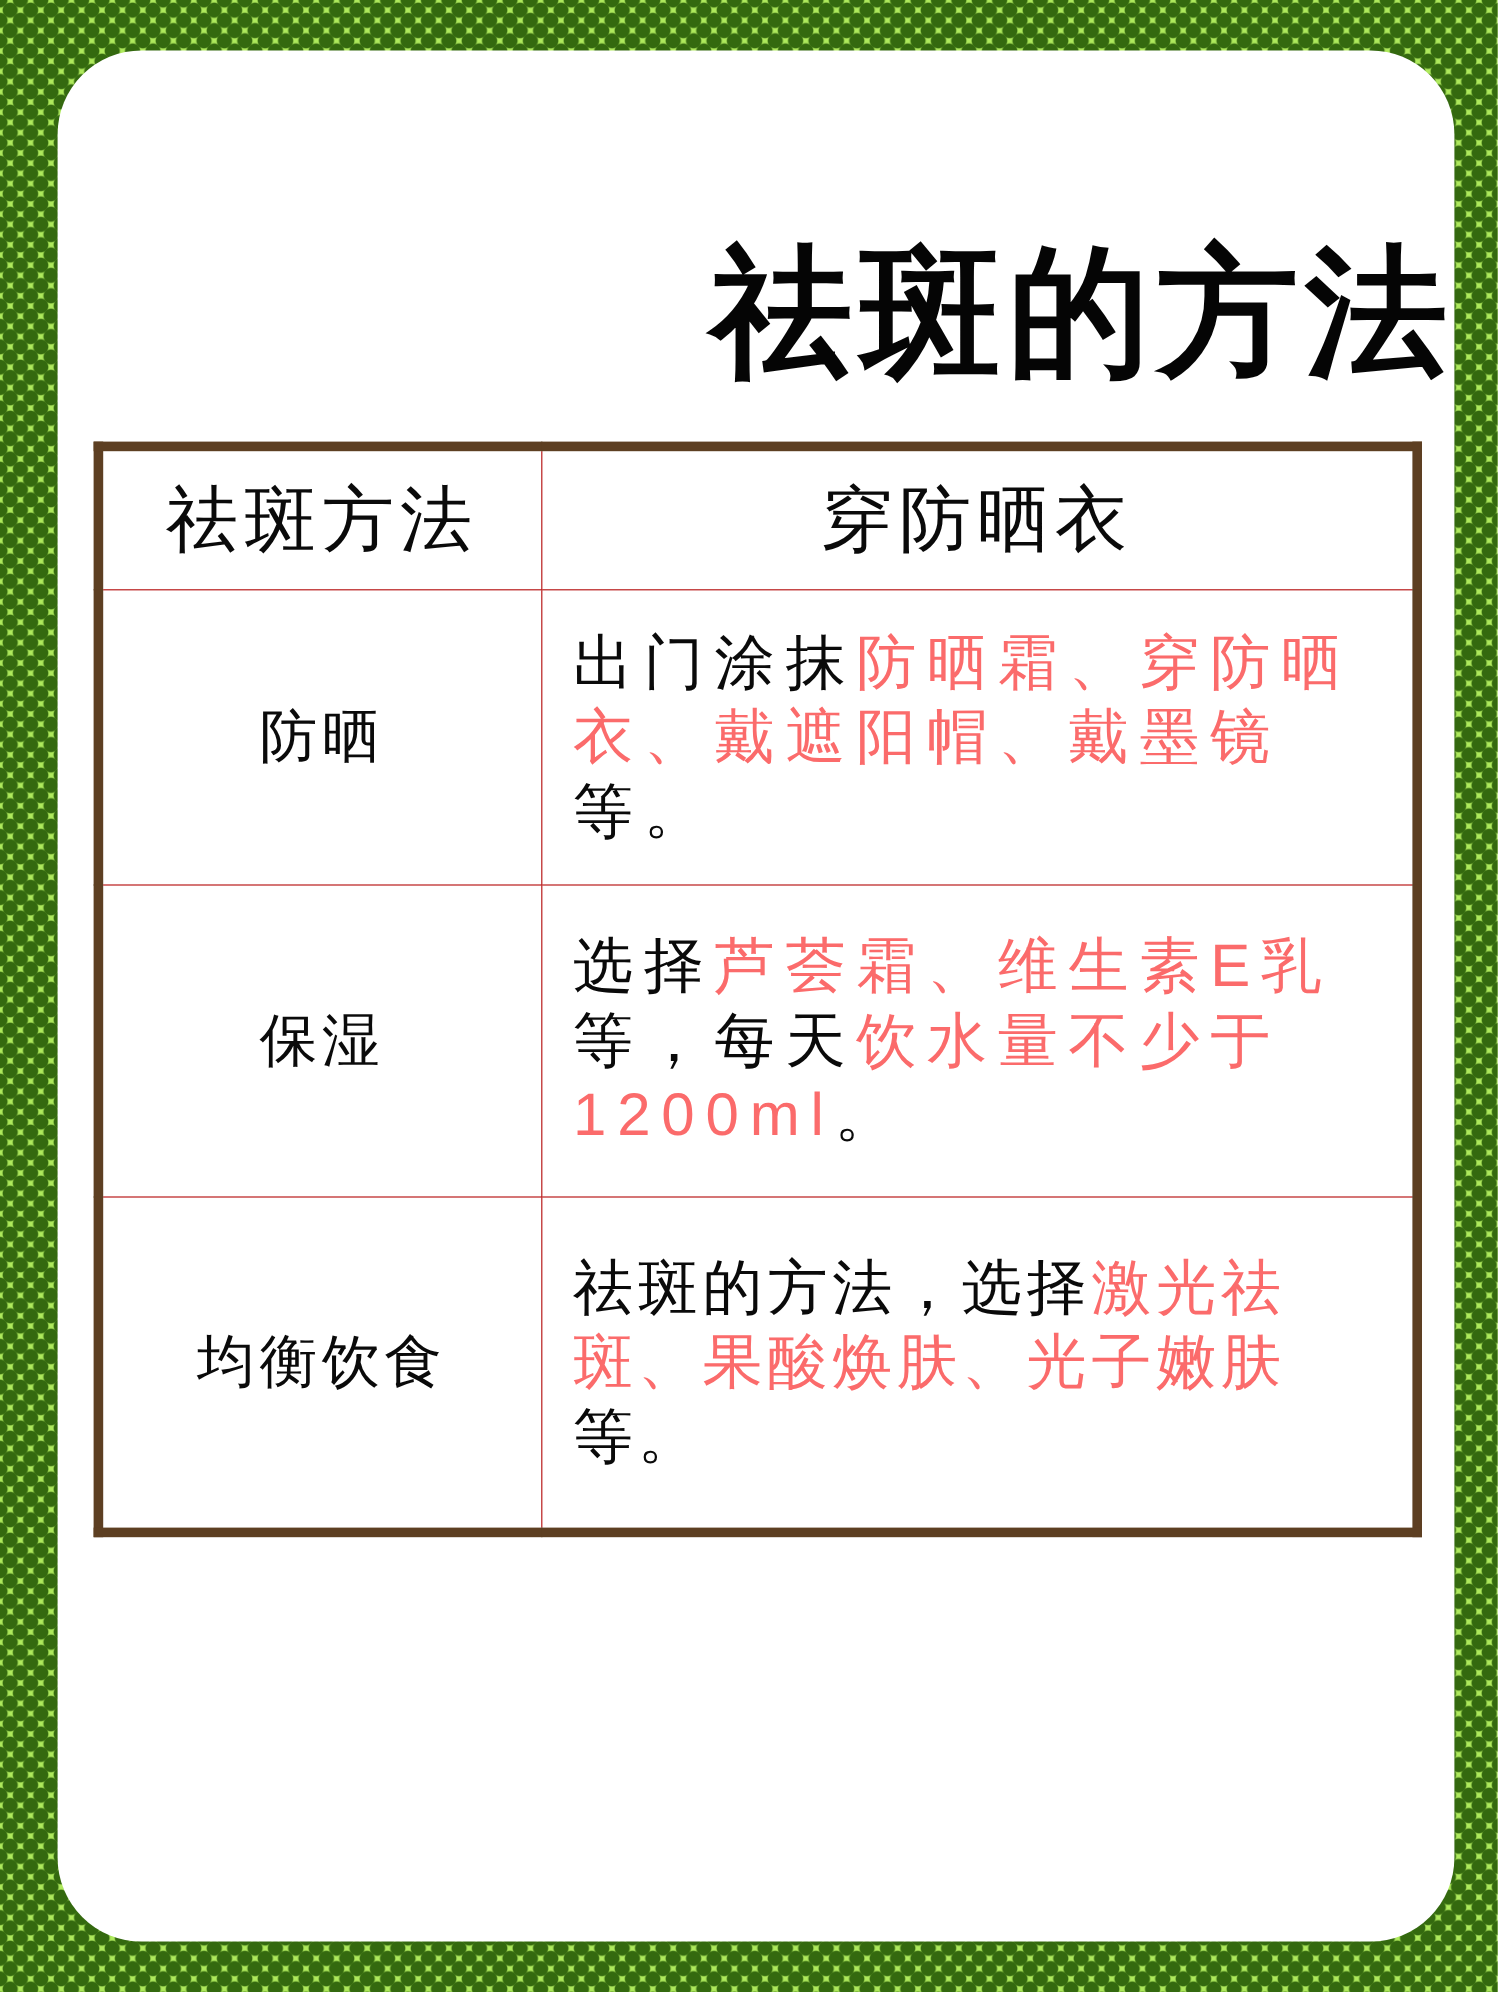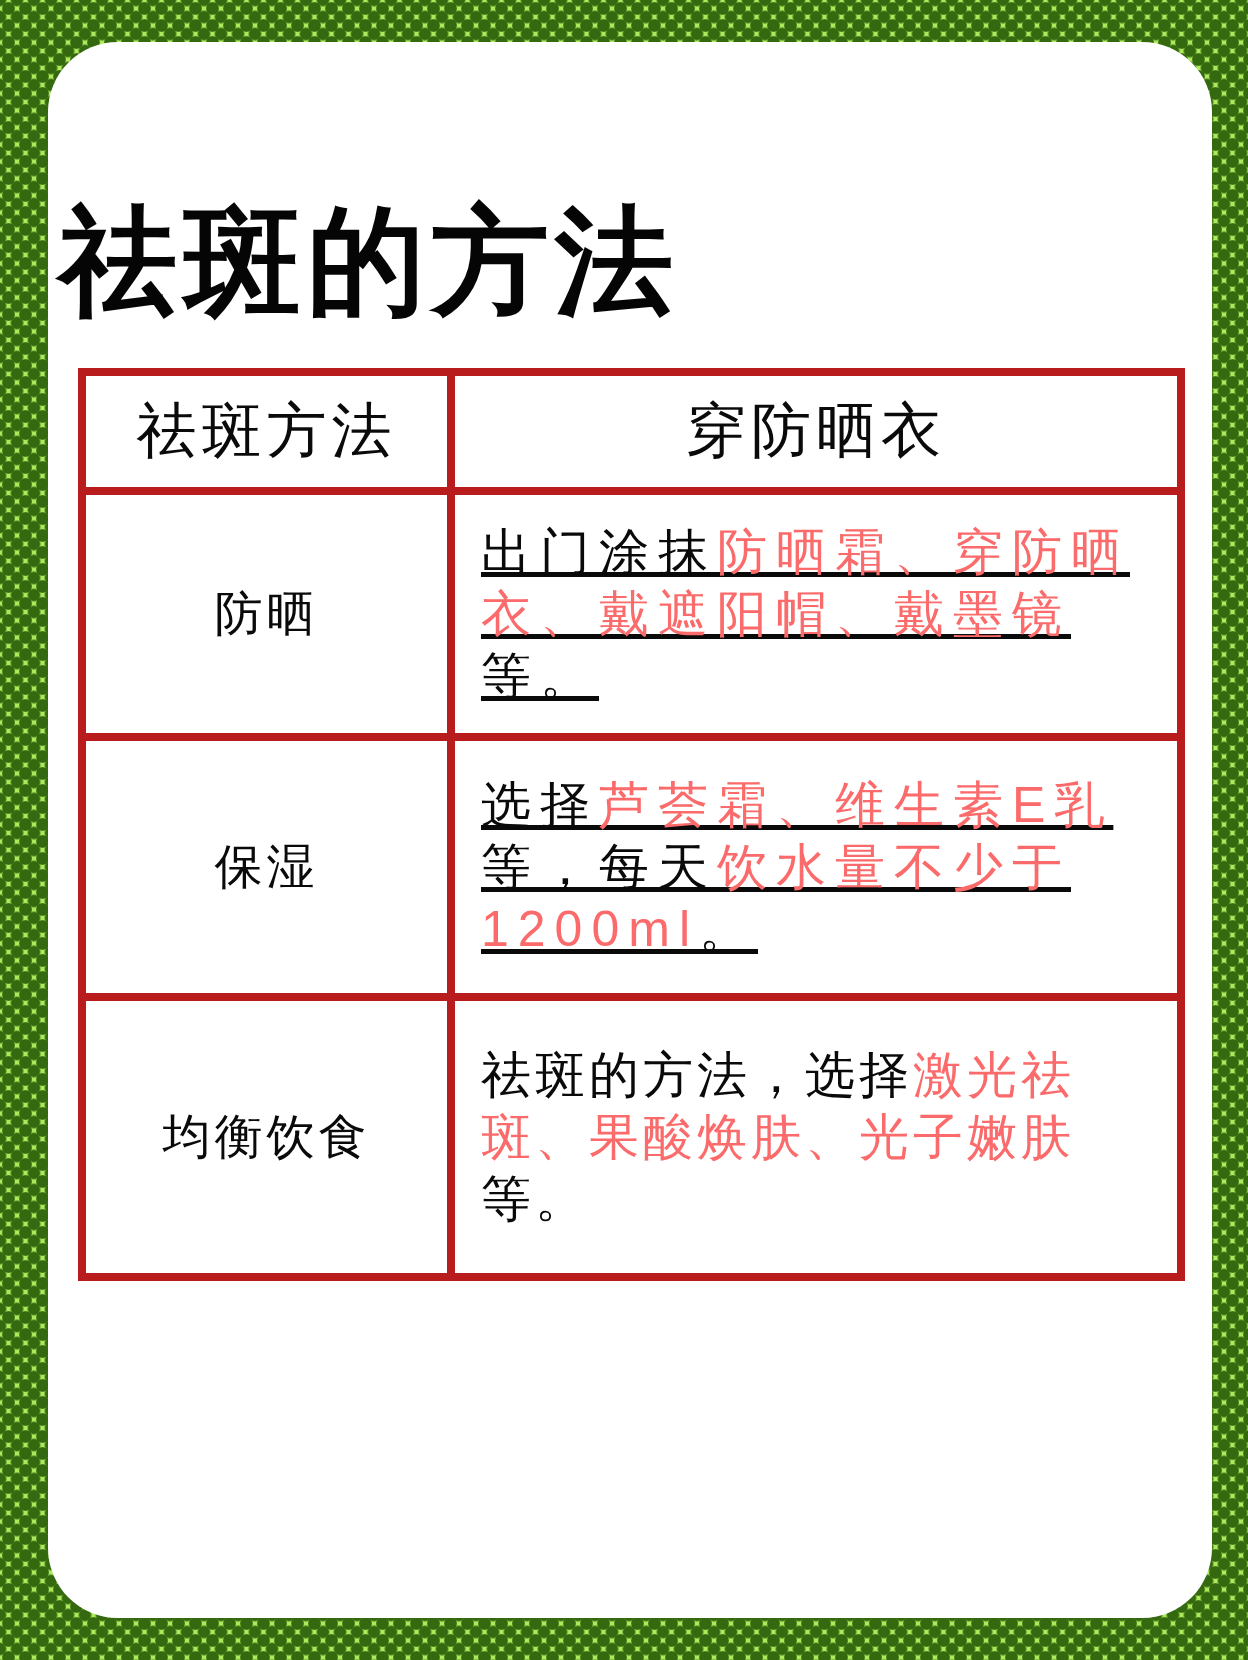--- a/index.html
+++ b/index.html
@@ -23,42 +23,42 @@
     position: absolute;
     left: 48px;
     top: 42px;
     width: 1164px;
     height: 1576px;
     background: #ffffff;
     border-radius: 70px;
   }
   .title {
     position: absolute;
-    left: 11px;
+    left: 0;
     top: 70px;
     width: 100%;
-    text-align: left;
+    text-align: right;
     font-size: 118px;
     font-weight: 900;
     letter-spacing: 6px;
     color: #050505;
     line-height: 1.2;
   }
   table.methods {
     position: absolute;
     left: 30px;
     top: 326px;
     width: 1099px;
     border-collapse: collapse;
     table-layout: fixed;
     border: 8px solid #5d3f22;
   }
   table.methods th,
   table.methods td {
-    border: 8px solid #b91c1c;
+    border: 1px solid #b91c1c;
     vertical-align: middle;
     color: #0a0a0a;
   }
   col.c-method { width: 369px; }
   col.c-detail { width: 730px; }
   th.h-cell {
     font-size: 60px;
     font-weight: 500;
     letter-spacing: 5px;
     text-align: center;
@@ -68,21 +68,21 @@
     font-weight: 500;
     letter-spacing: 4px;
     text-align: center;
   }
   td.detail-cell {
     font-size: 50px;
     line-height: 62px;
     text-align: left;
     padding: 14px 28px 14px 26px;
   }
-  td.detail-cell.spaced   { letter-spacing: 9px; text-decoration: underline; }
+  td.detail-cell.spaced   { letter-spacing: 9px; }
   td.detail-cell.tight    { letter-spacing: 4px; }
   .seg-black { color: #0a0a0a; }
   .seg-red   { color: #fb6b6b; }
 </style>
 </head>
 <body>
 
 <div class="card">
 
   <h1 class="title">祛斑的方法</h1>

